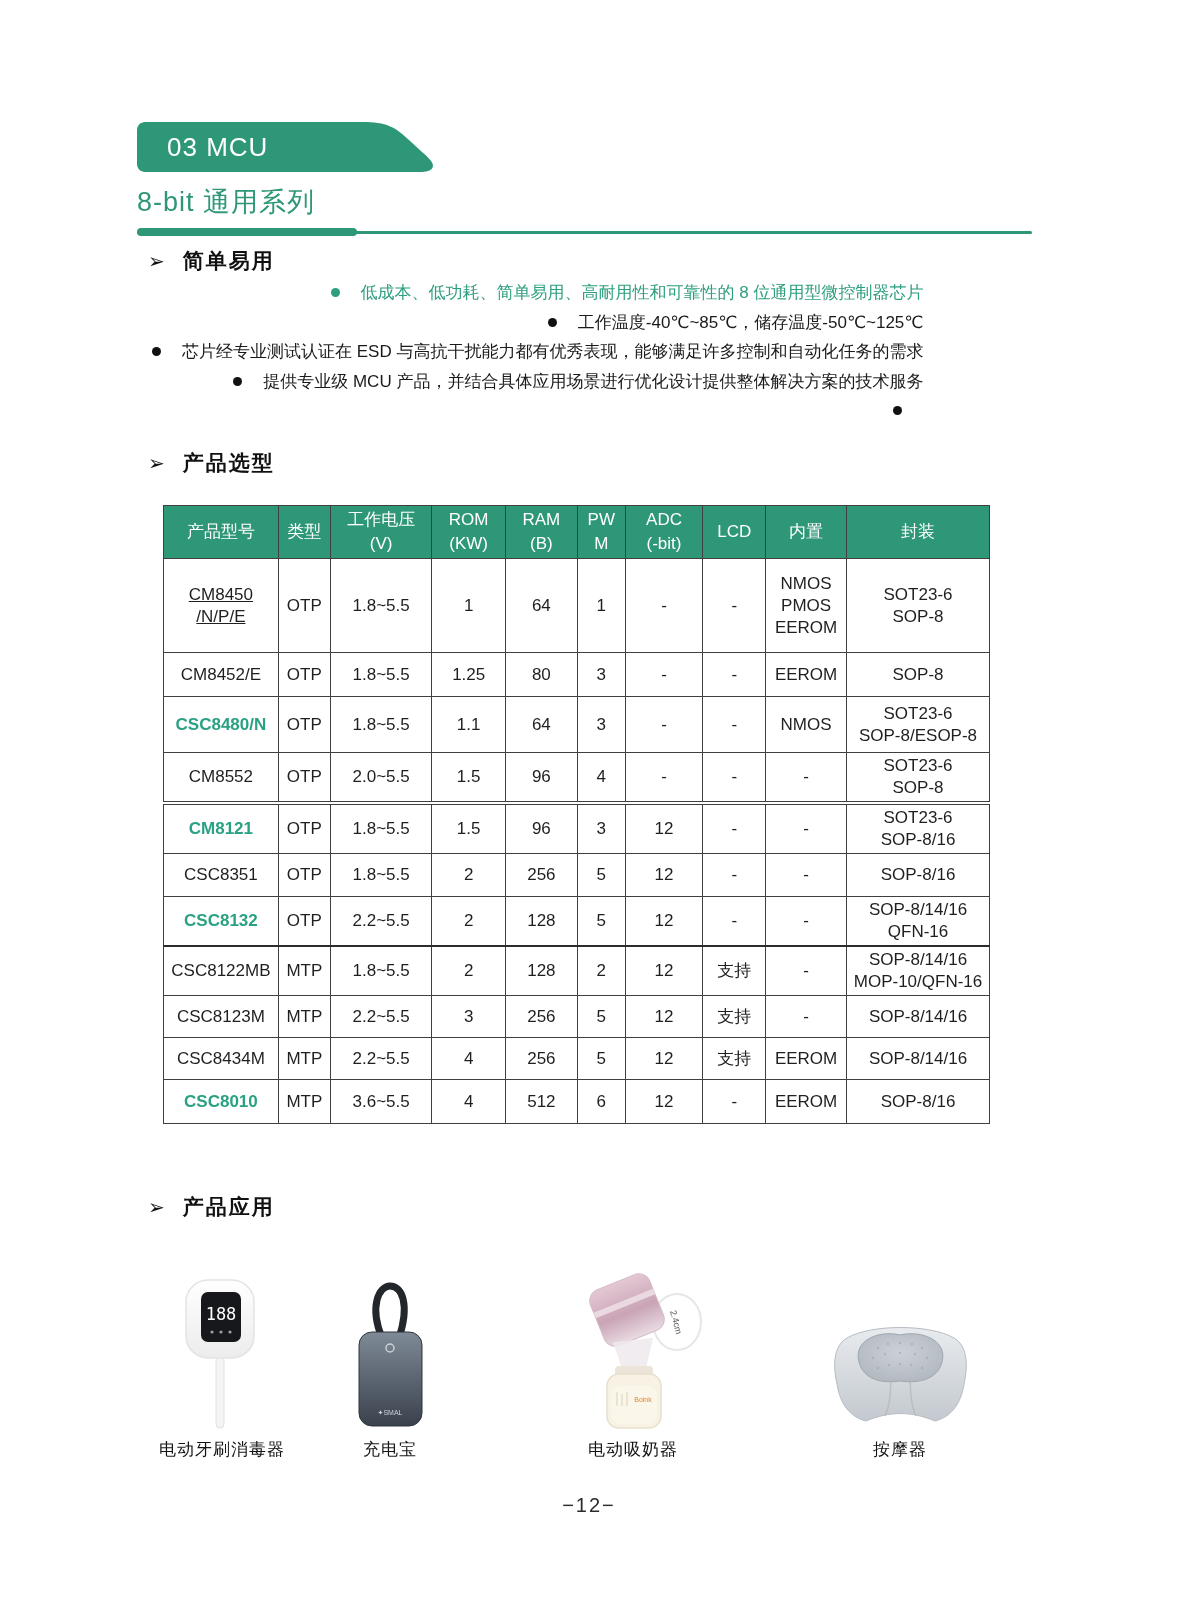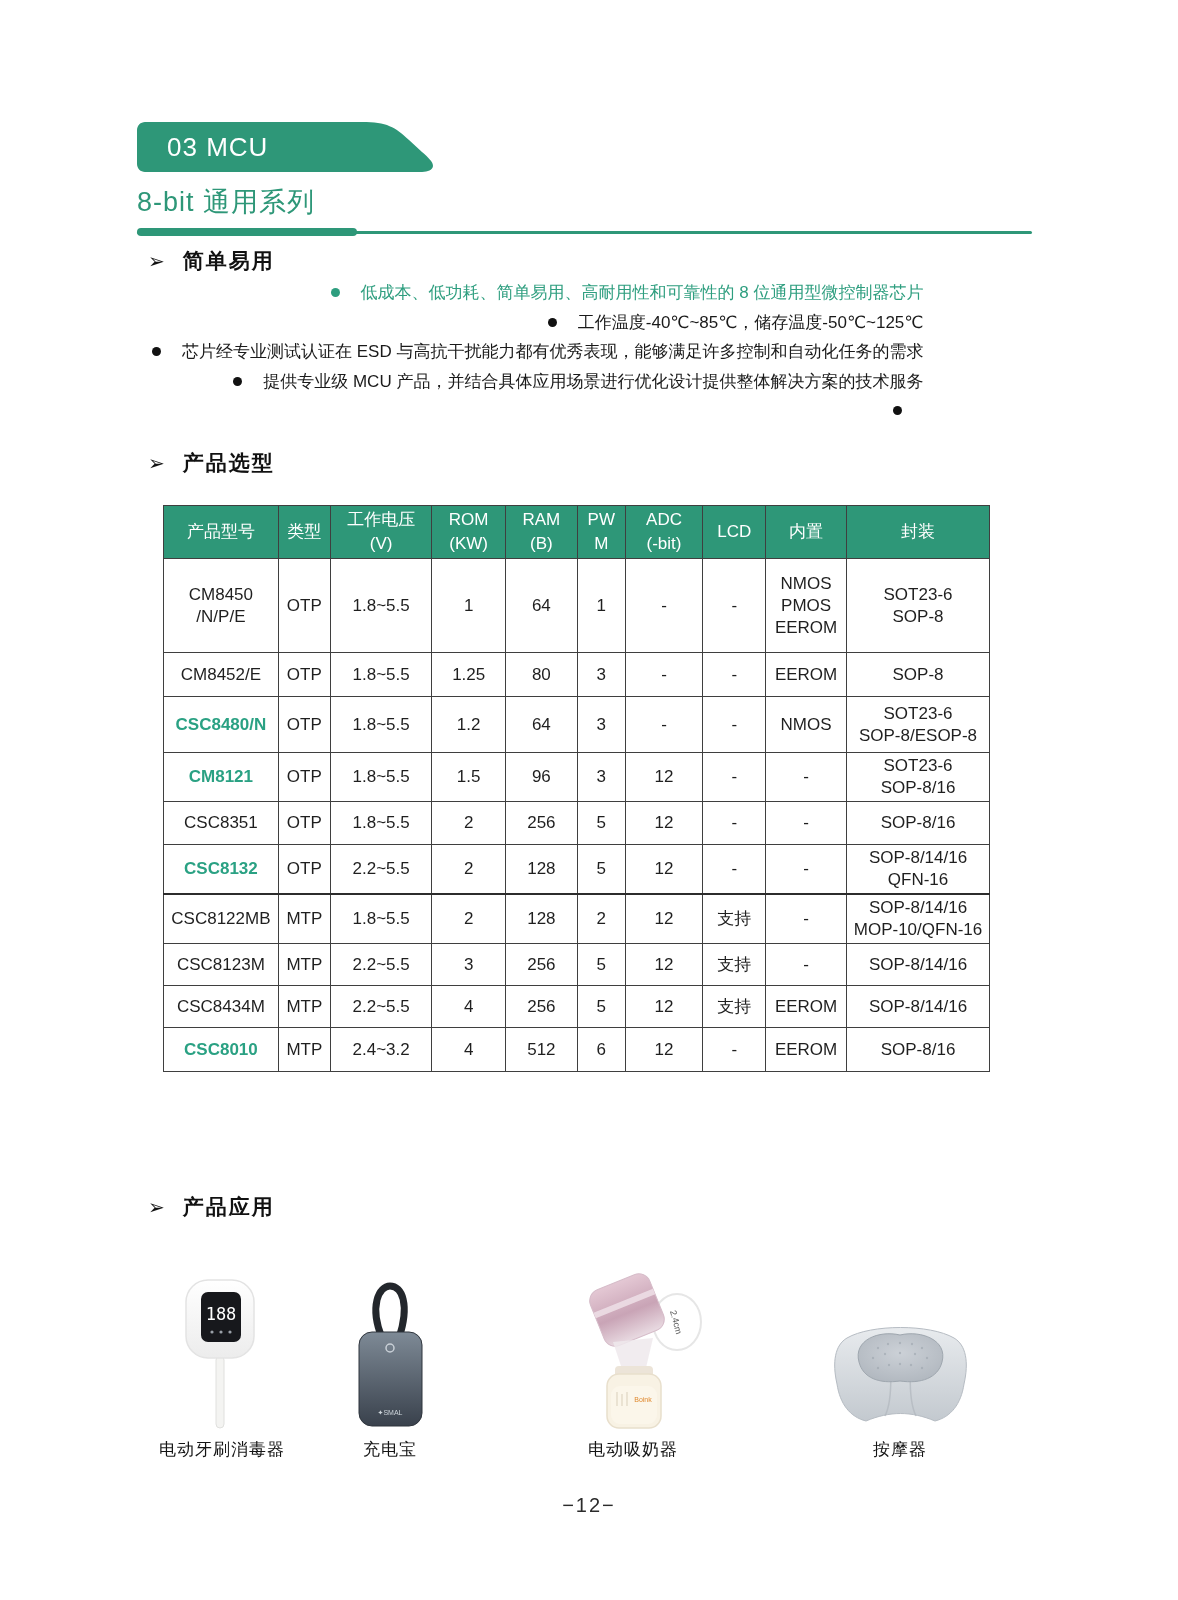--- a/index.html
+++ b/index.html
@@ -134,21 +134,21 @@
 M</th>
           <th>ADC
 (-bit)</th>
           <th>LCD</th>
           <th>内置</th>
           <th>封装</th>
         </tr>
     </thead>
     <tbody id="sel-body">
         <tr>
-          <td style="height: 94px;">CM8450
+          <td style="height: 94px; text-decoration: underline;">CM8450
 /N/P/E</td>
           <td style="height: 94px;">OTP</td>
           <td style="height: 94px;">1.8~5.5</td>
           <td style="height: 94px;">1</td>
           <td style="height: 94px;">64</td>
           <td style="height: 94px;">1</td>
           <td style="height: 94px;">-</td>
           <td style="height: 94px;">-</td>
           <td style="height: 94px;">NMOS
 PMOS
@@ -165,28 +165,41 @@
           <td style="height: 44px;">3</td>
           <td style="height: 44px;">-</td>
           <td style="height: 44px;">-</td>
           <td style="height: 44px;">EEROM</td>
           <td style="height: 44px;">SOP-8</td>
         </tr>
         <tr>
           <td class="green" style="height: 56px;">CSC8480/N</td>
           <td style="height: 56px;">OTP</td>
           <td style="height: 56px;">1.8~5.5</td>
-          <td style="height: 56px;">1.2</td>
+          <td style="height: 56px;">1.1</td>
           <td style="height: 56px;">64</td>
           <td style="height: 56px;">3</td>
           <td style="height: 56px;">-</td>
           <td style="height: 56px;">-</td>
           <td style="height: 56px;">NMOS</td>
           <td style="height: 56px;">SOT23-6
 SOP-8/ESOP-8</td>
+        </tr>
+        <tr class="sep-double">
+          <td style="height: 50px;">CM8552</td>
+          <td style="height: 50px;">OTP</td>
+          <td style="height: 50px;">2.0~5.5</td>
+          <td style="height: 50px;">1.5</td>
+          <td style="height: 50px;">96</td>
+          <td style="height: 50px;">4</td>
+          <td style="height: 50px;">-</td>
+          <td style="height: 50px;">-</td>
+          <td style="height: 50px;">-</td>
+          <td style="height: 50px;">SOT23-6
+SOP-8</td>
         </tr>
         <tr>
           <td class="green" style="height: 47px;">CM8121</td>
           <td style="height: 47px;">OTP</td>
           <td style="height: 47px;">1.8~5.5</td>
           <td style="height: 47px;">1.5</td>
           <td style="height: 47px;">96</td>
           <td style="height: 47px;">3</td>
           <td style="height: 47px;">12</td>
           <td style="height: 47px;">-</td>
@@ -252,21 +265,21 @@
           <td style="height: 42px;">256</td>
           <td style="height: 42px;">5</td>
           <td style="height: 42px;">12</td>
           <td style="height: 42px;">支持</td>
           <td style="height: 42px;">EEROM</td>
           <td style="height: 42px;">SOP-8/14/16</td>
         </tr>
         <tr>
           <td class="green" style="height: 44px;">CSC8010</td>
           <td style="height: 44px;">MTP</td>
-          <td style="height: 44px;">2.4~3.2</td>
+          <td style="height: 44px;">3.6~5.5</td>
           <td style="height: 44px;">4</td>
           <td style="height: 44px;">512</td>
           <td style="height: 44px;">6</td>
           <td style="height: 44px;">12</td>
           <td style="height: 44px;">-</td>
           <td style="height: 44px;">EEROM</td>
           <td style="height: 44px;">SOP-8/16</td>
         </tr>
       </tbody>
   </table>

